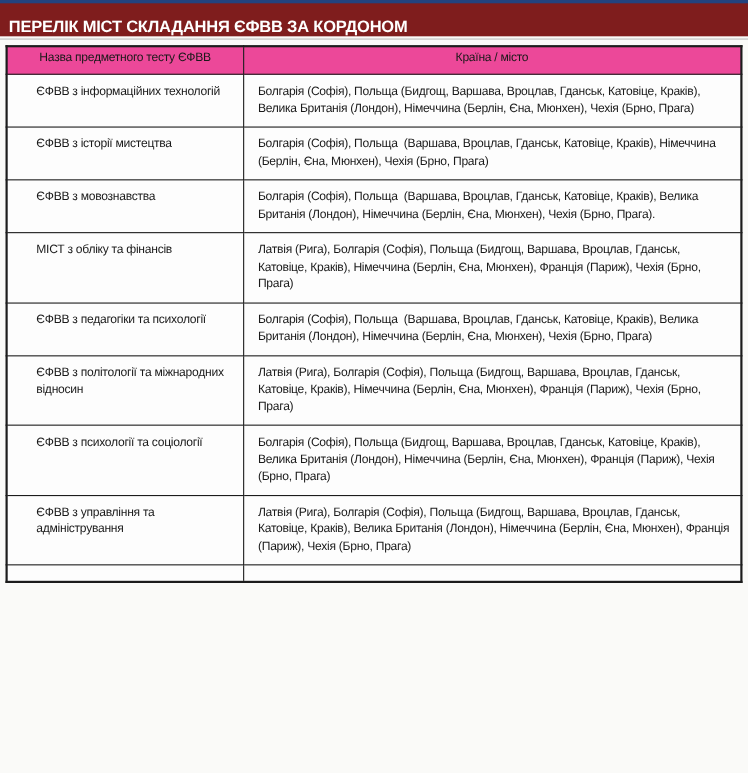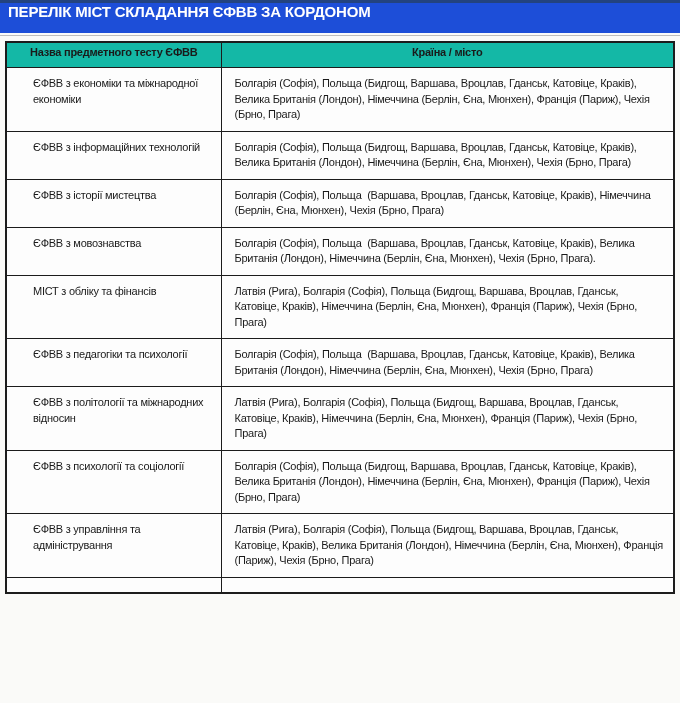--- a/index.html
+++ b/index.html
@@ -9,25 +9,25 @@
   body {
     width: 680px;
     height: 703px;
     overflow: hidden;
     background: #fafaf8;
     font-family: "Liberation Sans", sans-serif;
     color: #1a1a1a;
   }
   
   .title-bar {
-    background: #1d4ed8;
+    background: #7f1d1d;
     border-top: 3px solid #23437f;
     height: 30px;
     display: flex;
-    align-items: flex-start;
+    align-items: flex-end;
   }
   .title-bar h1 {
     margin: 0;
     padding: 0 0 0 8px;
     font-size: 15px;
     font-weight: bold;
     color: #ffffff;
     letter-spacing: -0.2px;
     white-space: nowrap;
   }
@@ -54,23 +54,23 @@
     vertical-align: top;
     font-size: 11px;
     line-height: 15.5px;
     letter-spacing: -0.25px;
   }
   col.c-subject { width: 215px; }
   thead th {
     height: 20px;
     text-align: center;
     vertical-align: middle;
-    font-weight: bold;
+    font-weight: normal;
     font-size: 12px;
-    background: #14b8a6;
+    background: #ec4899;
     padding: 2px 4px;
   }
   td.subject-cell {
     padding: 8px 6px 8px 26px;
   }
   td.loc-cell {
     padding: 8px 10px 8px 13px;
     white-space: pre-wrap;
   }
   tr.partial-row td {
@@ -93,24 +93,20 @@
         <col class="c-subject">
         <col>
       </colgroup>
     <thead>
       <tr>
         <th>Назва предметного тесту ЄФВВ</th>
         <th>Країна / місто</th>
       </tr>
     </thead>
     <tbody>
-      <tr>
-        <td class="subject-cell">ЄФВВ з економіки та міжнародної економіки</td>
-        <td class="loc-cell">Болгарія (Софія), Польща (Бидгощ, Варшава, Вроцлав, Гданськ, Катовіце, Краків), Велика Британія (Лондон), Німеччина (Берлін, Єна, Мюнхен), Франція (Париж), Чехія (Брно, Прага)</td>
-      </tr>
       <tr>
         <td class="subject-cell">ЄФВВ з інформаційних технологій</td>
         <td class="loc-cell">Болгарія (Софія), Польща (Бидгощ, Варшава, Вроцлав, Гданськ, Катовіце, Краків), Велика Британія (Лондон), Німеччина (Берлін, Єна, Мюнхен), Чехія (Брно, Прага)</td>
       </tr>
       <tr>
         <td class="subject-cell">ЄФВВ з історії мистецтва</td>
         <td class="loc-cell">Болгарія (Софія), Польща  (Варшава, Вроцлав, Гданськ, Катовіце, Краків), Німеччина (Берлін, Єна, Мюнхен), Чехія (Брно, Прага)</td>
       </tr>
       <tr>
         <td class="subject-cell">ЄФВВ з мовознавства</td>

